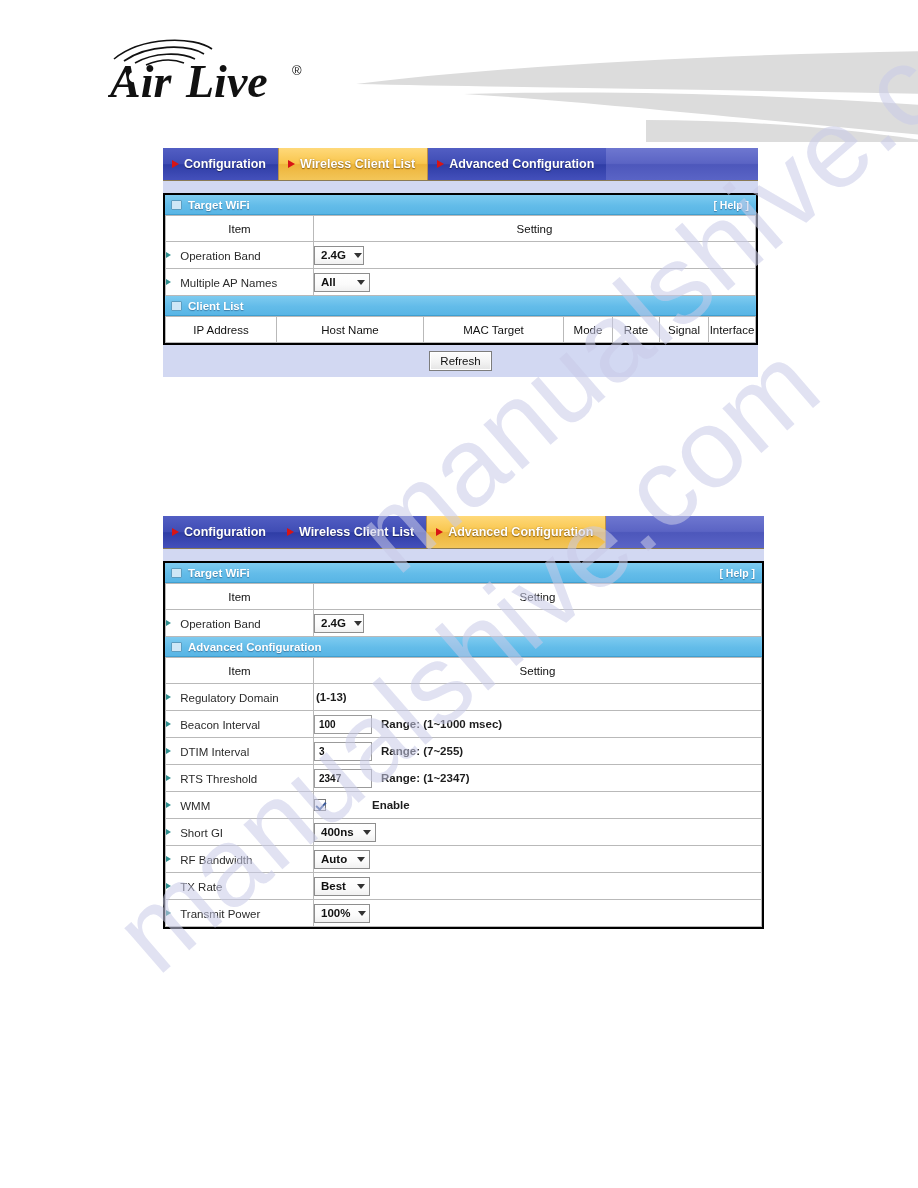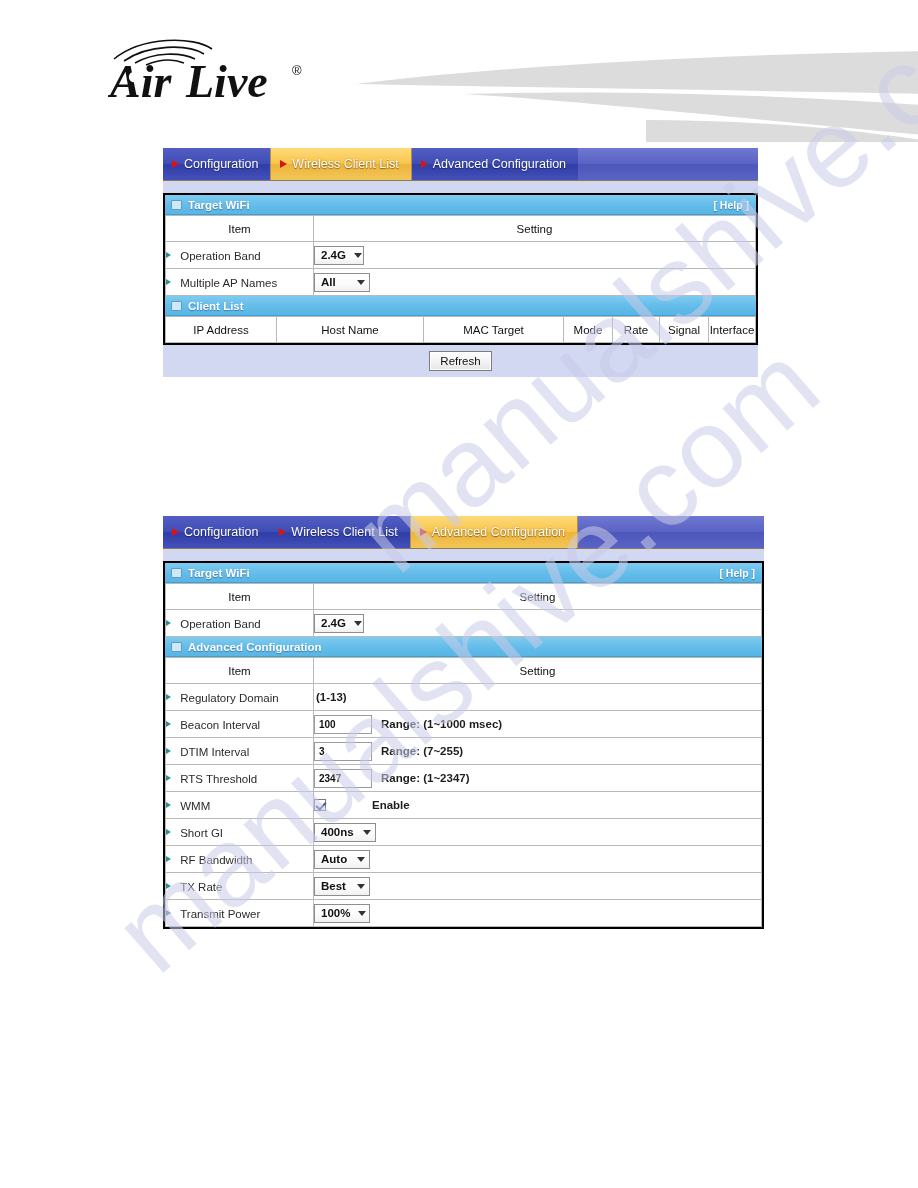--- a/index.html
+++ b/index.html
@@ -69,21 +69,21 @@
   .tabbar-after {
     height: 12px;
     background: #d2d8f2;
   }
   .tab {
     display: flex;
     align-items: center;
     gap: 5px;
     padding: 0 12px 0 9px;
     font-size: 12.5px;
-    font-weight: normal;
+    font-weight: bold;
     color: #ffffff;
     text-shadow: 0 1px 1px rgba(0,0,0,.45);
     white-space: nowrap;
     box-sizing: border-box;
   }
   .tab.inactive {
     background: linear-gradient(to bottom, #525ec3 0%, #3f4cb4 50%, #2f3da6 52%, #4450bb 100%);
   }
   .tab.active {
     background: linear-gradient(to bottom, #ffd97a 0%, #f8c64e 48%, #edb43a 52%, #f3c659 100%);

